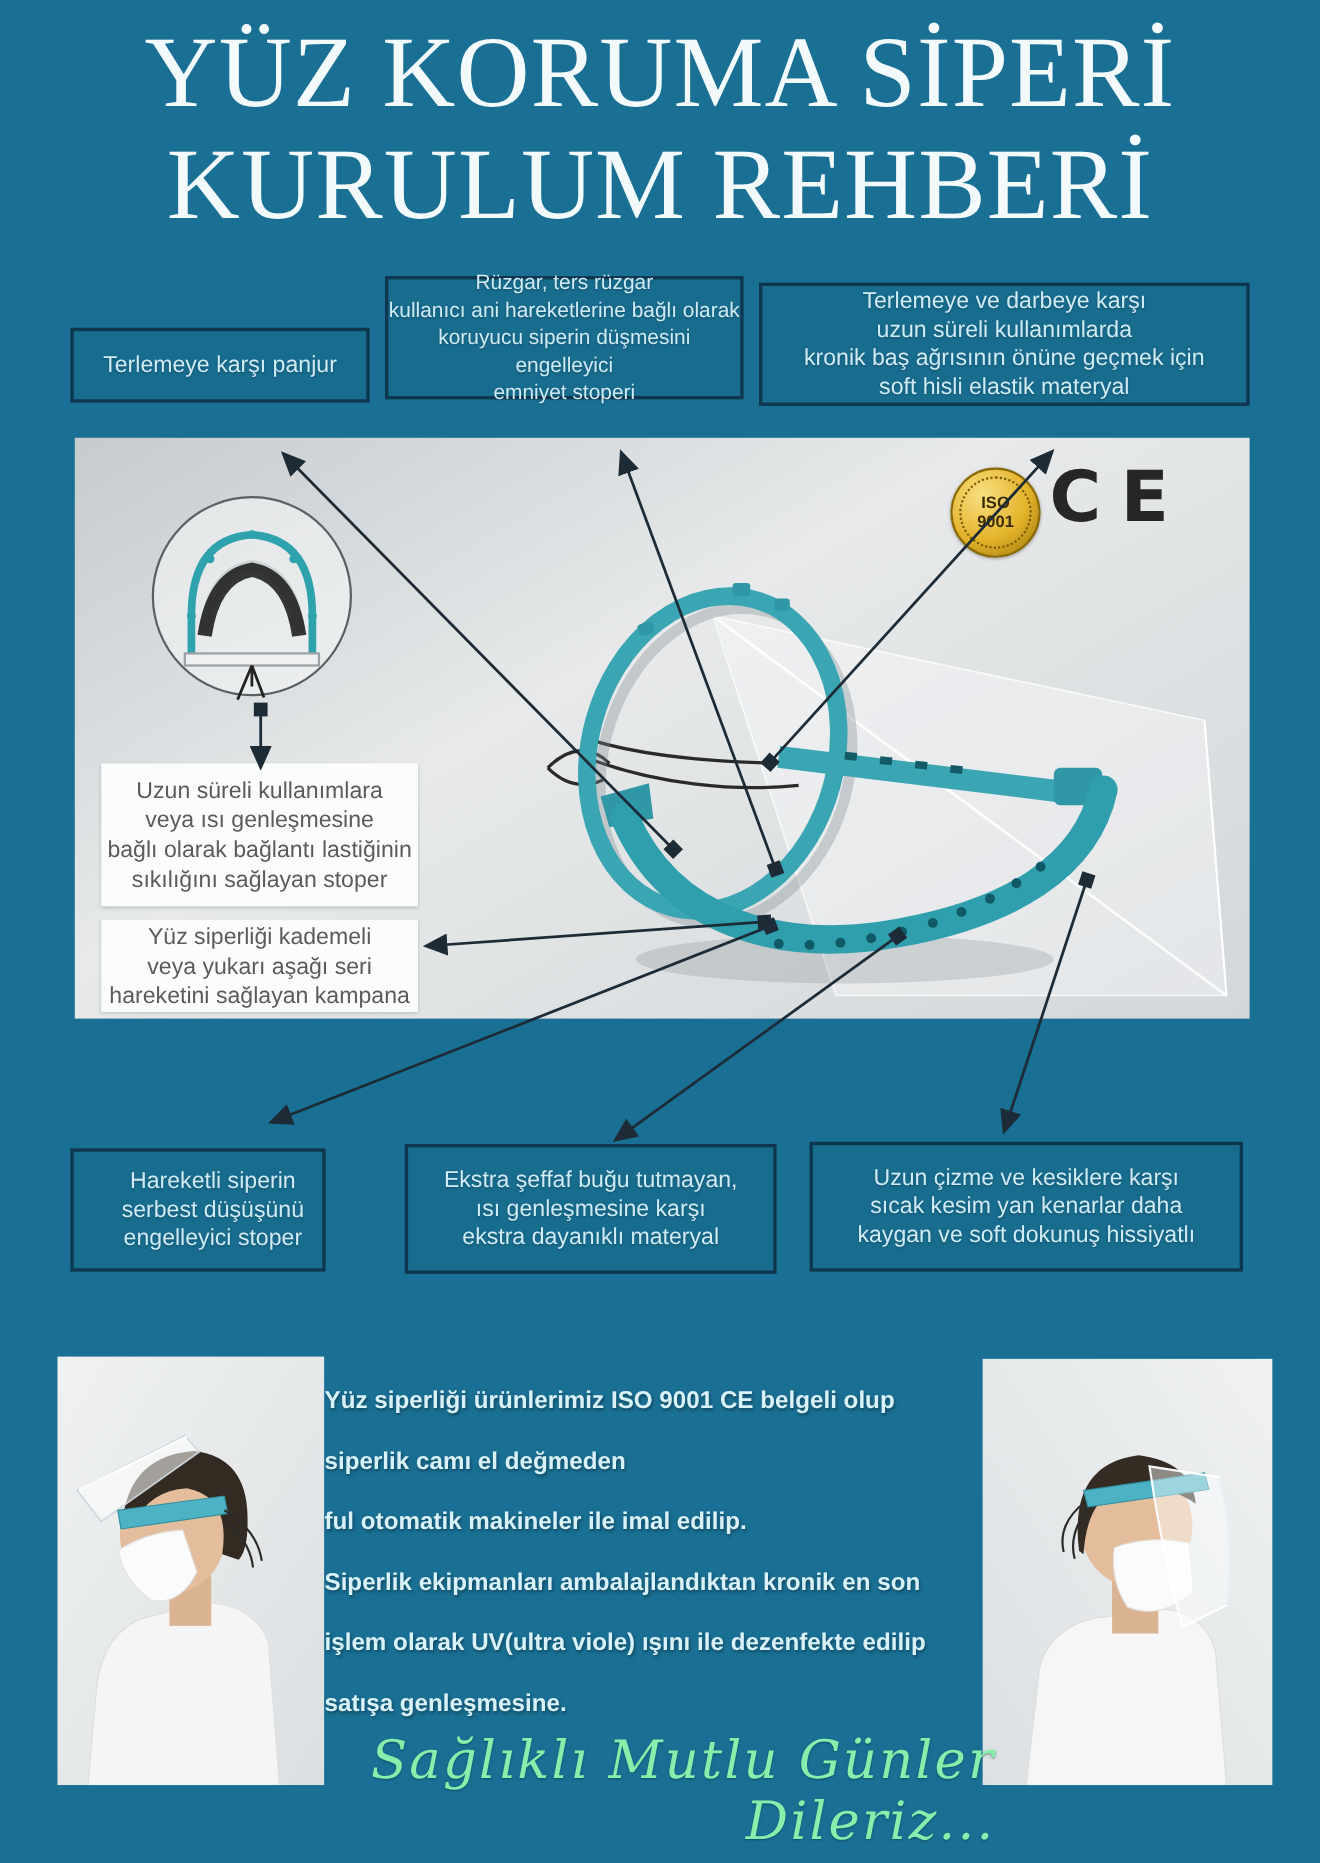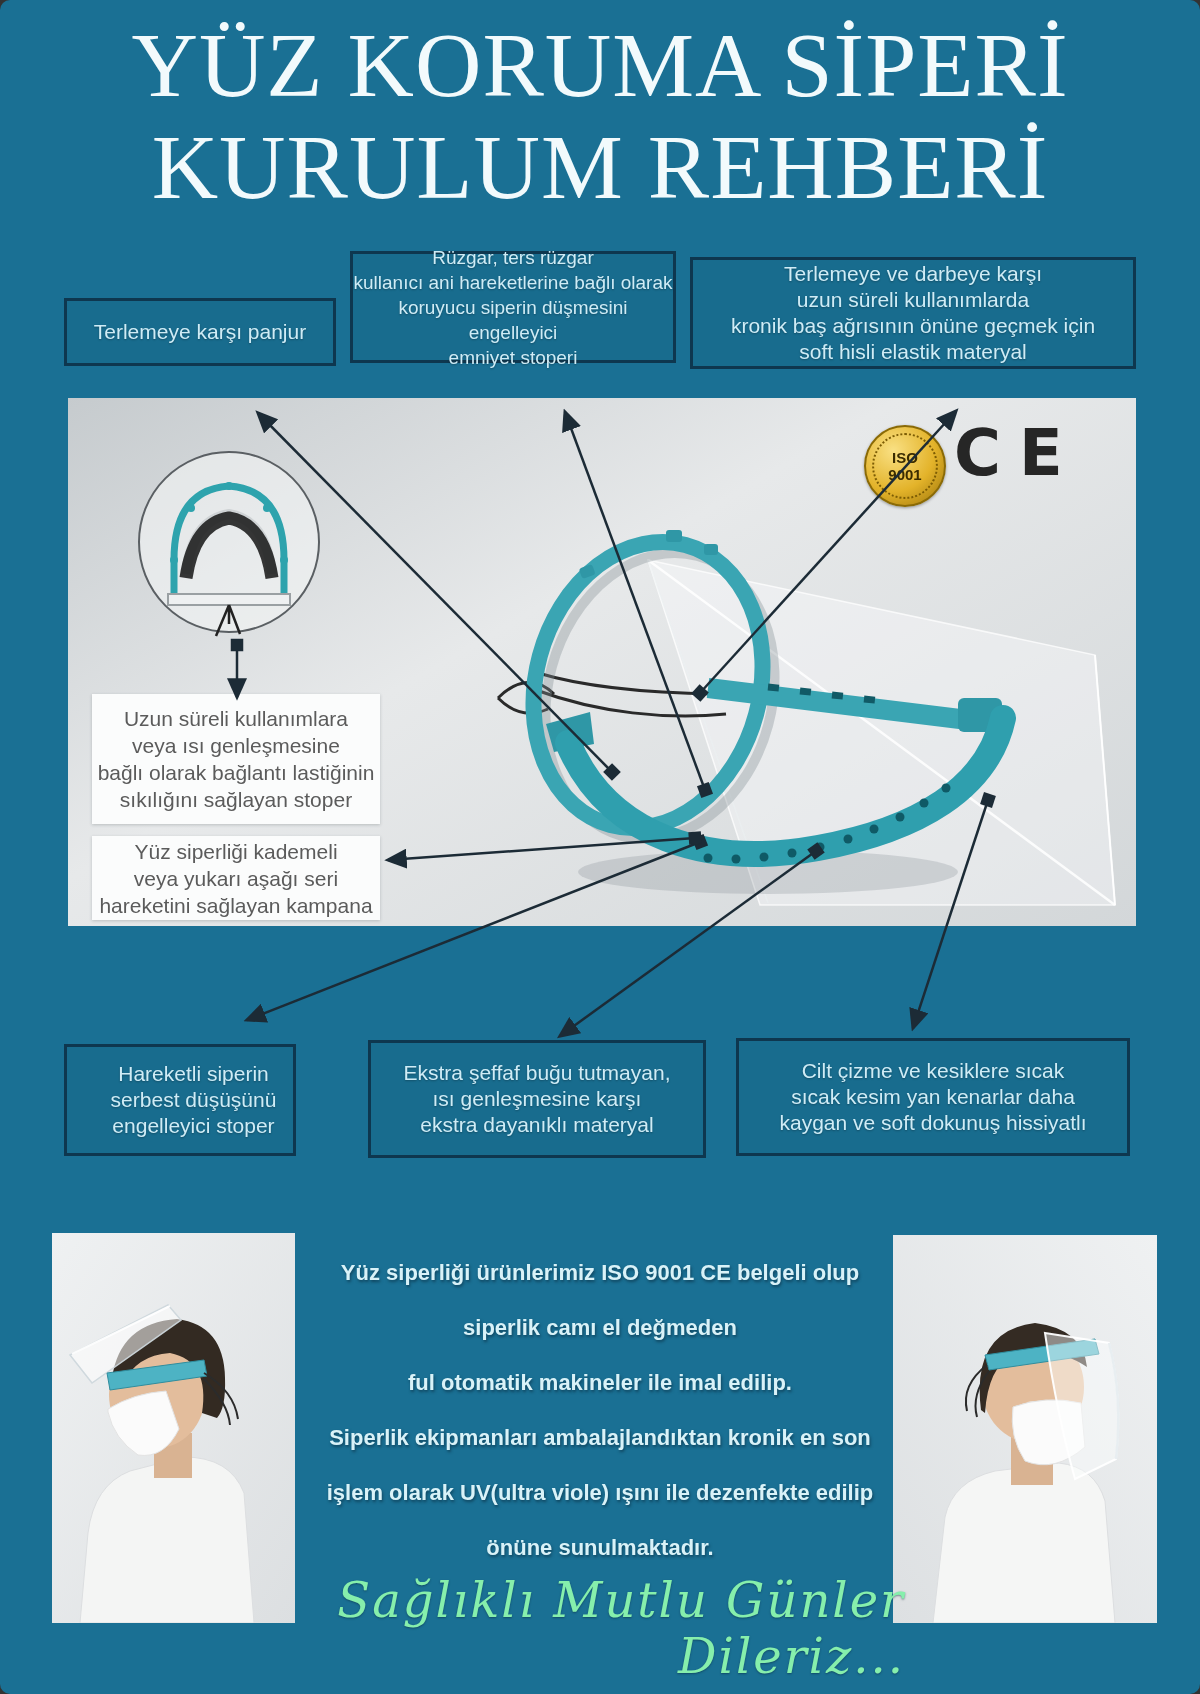--- a/index.html
+++ b/index.html
@@ -1,20 +1,19 @@
 <!DOCTYPE html>
 <html><head>
 <meta charset="utf-8">
 <style>
   html,body { margin:0; padding:0; background:#333; }
   .poster {
     position:relative; width:1200px; height:1694px; margin:0 auto;
     background:#1a7094; overflow:hidden;
     font-family:"Liberation Sans", sans-serif;
-    border-radius:10px;
   }
   .title {
     position:absolute; top:14px; left:0; width:100%;
     text-align:center; color:#f2fafc;
     font-family:"Liberation Serif", serif;
     font-size:92px; line-height:102px; font-weight:400; letter-spacing:1px;
   }
   .prelines { white-space:pre-line; }
   .cbox {
     position:absolute; box-sizing:border-box;
@@ -60,21 +59,21 @@
   }
   .ce-mark {
     position:absolute; left:886px; top:18px; width:220px;
     color:#262626; font-family:"DejaVu Sans", sans-serif;
     font-size:64px; font-weight:bold; letter-spacing:18px;
   }
   .overlay { position:absolute; left:0; top:0; pointer-events:none; }
 
   .footer-lines {
     position:absolute; left:295px; top:1245px; width:610px;
-    text-align:center; color:#d9f2f8; font-weight:bold; font-size:22px;
+    color:#d9f2f8; font-weight:bold; font-size:22px;
   }
   .footer-lines .fline { height:55px; line-height:55px;
     text-shadow:1px 2px 3px rgba(8,40,58,0.6); }
   .signature {
     position:absolute; left:295px; top:1572px; width:610px;
     text-align:right; color:#86efac;
     font-family:"DejaVu Serif", serif; font-style:italic;
     font-size:48px; letter-spacing:2px;
     text-shadow:0 1px 2px rgba(8,40,58,0.5);
   }
@@ -200,21 +199,21 @@
       <line x1="988" y1="800" x2="913" y2="1028"></line>
     </g>
   </svg>
 
   <div class="cbox box-hareketli prelines">Hareketli siperin
 serbest düşüşünü
 engelleyici stoper</div>
   <div class="cbox box-seffaf prelines">Ekstra şeffaf buğu tutmayan,
 ısı genleşmesine karşı
 ekstra dayanıklı materyal</div>
-  <div class="cbox box-cilt prelines">Cilt çizme ve kesiklere sıcak
+  <div class="cbox box-cilt prelines">Uzun çizme ve kesiklere karşı
 sıcak kesim yan kenarlar daha
 kaygan ve soft dokunuş hissiyatlı</div>
 
   <div class="person-photo pp-left">
     <svg width="243" height="390" viewBox="0 0 243 390">
       <defs>
         <linearGradient id="bgL" x1="0" y1="0" x2="1" y2="1">
           <stop offset="0" stop-color="#eff1f2"></stop>
             <stop offset="1" stop-color="#dcdfe1"></stop>
         </linearGradient>
@@ -231,21 +230,21 @@
       <path d="M56,176 Q82,160 114,158 L127,196 Q112,226 86,222 Q62,206 56,179 Z" fill="#fbfbfb" stroke="#e3e3e3"></path>
     </svg>
   </div>
 
   <div class="footer-lines">
     <div class="fline">Yüz siperliği ürünlerimiz ISO 9001 CE belgeli olup</div>
     <div class="fline">siperlik camı el değmeden</div>
     <div class="fline">ful otomatik makineler ile imal edilip.</div>
     <div class="fline">Siperlik ekipmanları ambalajlandıktan kronik en son</div>
     <div class="fline">işlem olarak UV(ultra viole) ışını ile dezenfekte edilip</div>
-    <div class="fline">önüne sunulmaktadır.</div>
+    <div class="fline">satışa genleşmesine.</div>
   </div>
 
   <div class="person-photo pp-right">
     <svg width="264" height="388" viewBox="0 0 264 388">
       <defs>
         <linearGradient id="bgR" x1="1" y1="0" x2="0" y2="1">
           <stop offset="0" stop-color="#eff1f2"></stop>
             <stop offset="1" stop-color="#dde0e2"></stop>
         </linearGradient>
       </defs>

